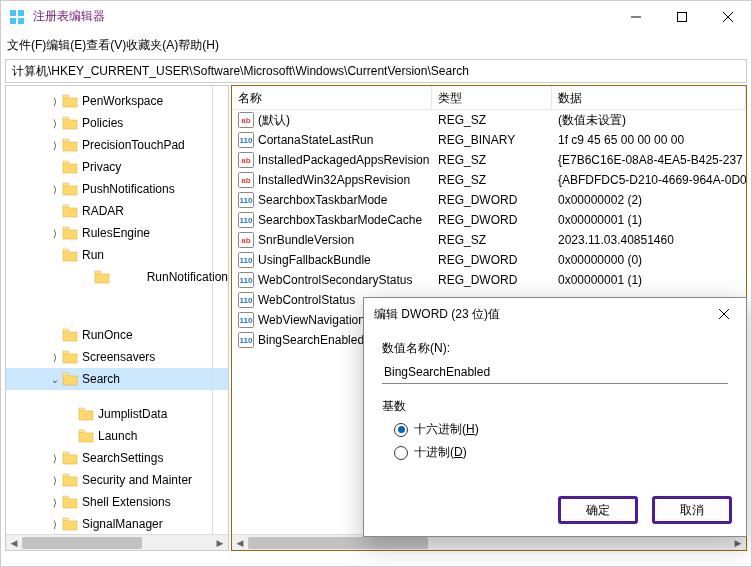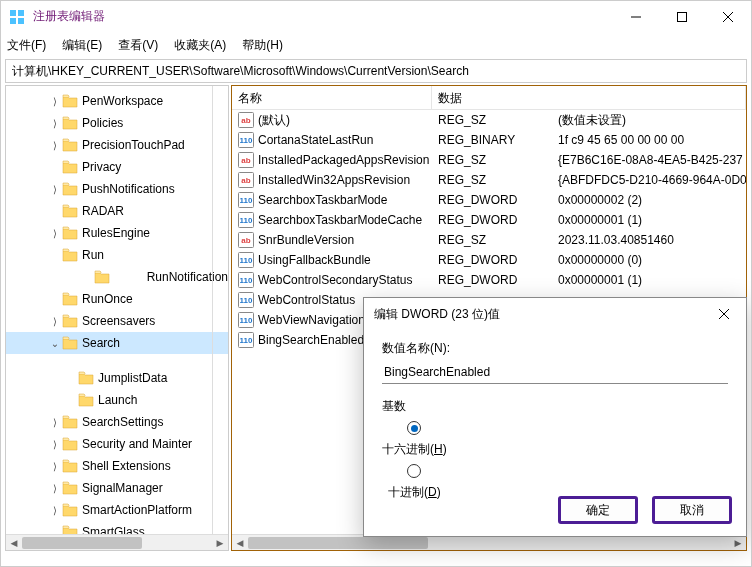--- a/index.html
+++ b/index.html
@@ -3,21 +3,21 @@
 <meta charset="utf-8">
 <style>
 * { box-sizing: border-box; margin: 0; padding: 0; font-family: "Segoe UI", "Microsoft YaHei", sans-serif; }
 body { width: 752px; height: 567px; background: #fff; position: relative; overflow: hidden; border: 1px solid #ccc; }
 .titlebar { height: 32px; display: flex; align-items: center; padding-left: 8px; border-bottom: 1px solid transparent; }
 .app-icon { width: 16px; height: 16px; margin-right: 8px; }
 .title { font-size: 12px; color: #701a75; flex: 1; }
 .win-btns { display: flex; }
 .win-btn { width: 46px; height: 32px; display: flex; align-items: center; justify-content: center; }
 .win-btn svg { width: 10px; height: 10px; stroke: #000; stroke-width: 1; fill: none; }
-.menubar { height: 24px; display: flex; align-items: center; padding-left: 6px; gap: 16px; font-size: 12px; }
+.menubar { height: 24px; display: flex; align-items: center; padding-left: 6px; font-size: 12px; }
 .menu-item { color: #000; }
 .addressbar { height: 24px; border: 1px solid #ccc; margin: 2px 4px; padding: 2px 6px; font-size: 12px; display: flex; align-items: center; }
 .content { display: flex; height: 468px; }
 .tree-panel { width: 224px; border: 1px solid #ccc; margin: 0 2px 2px 4px; overflow: hidden; font-size: 12px; position: relative; }
 .tree { padding-top: 4px; }
 .tree-row { display: flex; align-items: center; height: 22px; white-space: nowrap; }
 .tree-row.selected { background: #cce8ff; }
 .exp { width: 14px; text-align: center; color: #555; font-size: 10px; }
 .folder-icon { width: 16px; height: 14px; margin-right: 4px; flex-shrink: 0; }
 .tree-label { }
@@ -39,21 +39,21 @@
 .hscroll .arrow { width: 16px; text-align: center; font-size: 9px; color:#666; }
 .dialog { position: absolute; left: 362px; top: 296px; width: 384px; height: 240px; background: #fff; border: 1px solid #888; box-shadow: 0 8px 24px rgba(0,0,0,0.25); }
 .dlg-title { height: 32px; display: flex; align-items: center; padding: 0 10px; font-size: 12px; }
 .dlg-close { margin-left: auto; width: 24px; height: 24px; display: flex; align-items: center; justify-content: center; }
 .dlg-body { padding: 10px 18px; font-size: 12px; }
 .fld-label { margin-bottom: 4px; }
 .fld-input { width: 100%; border: none; border-bottom: 1px solid #888; padding: 4px 2px; font-size: 12px; outline: none; margin-bottom: 14px; }
 .fld-input.focus { border-bottom: 2px solid #0067c0; }
 .dlg-row { display: flex; gap: 40px; }
 .radio-group { }
-.radio-item { display: flex; align-items: center; gap: 6px; margin: 6px 0; flex-direction: column; }
+.radio-item { display: flex; align-items: center; gap: 6px; margin: 6px 12px; }
 .radio { width: 14px; height: 14px; border-radius: 50%; border: 1px solid #333; display: inline-flex; align-items: center; justify-content: center; }
 .radio.checked::after { content: ""; width: 7px; height: 7px; background: #0067c0; border-radius: 50%; }
 .dlg-btns { position: absolute; right: 14px; bottom: 12px; display: flex; gap: 14px; }
 .dlg-btn { min-width: 80px; height: 28px; border: 3px solid #4c1d95; background: #fdfdfd; font-size: 12px; display: flex; align-items: center; justify-content: center; border-radius: 3px; }
 fieldset { border: none; }
 .und { text-decoration: underline; }
 .tree-vscroll { position:absolute; right:0; top:0; bottom:16px; width:16px; border-left:1px solid #ddd; }
 </style>
 </head>
 <body>
@@ -167,21 +167,21 @@
           <span class="tree-label">Run</span>
         </div>
         <div class="tree-row" style="padding-left: 42px; justify-content: space-between;">
           <span class="exp"></span>
           <svg class="folder-icon" viewBox="0 0 16 14">
             <path d="M1 3 L6 3 L7 4 L15 4 L15 13 L1 13 Z" fill="#ffd86b" stroke="#d9a634" stroke-width="0.5"></path>
             <path d="M1 3 L1 1 L6 1 L7 2 L7 3" fill="#ffe9a8" stroke="#d9a634" stroke-width="0.5"></path>
           </svg>
           <span class="tree-label">RunNotification</span>
         </div>
-        <div class="tree-row" style="padding-left: 42px;">
+        <div class="tree-row" style="padding-left: 42px; margin-top: 36px;">
           <span class="exp"></span>
           <svg class="folder-icon" viewBox="0 0 16 14">
             <path d="M1 3 L6 3 L7 4 L15 4 L15 13 L1 13 Z" fill="#ffd86b" stroke="#d9a634" stroke-width="0.5"></path>
             <path d="M1 3 L1 1 L6 1 L7 2 L7 3" fill="#ffe9a8" stroke="#d9a634" stroke-width="0.5"></path>
           </svg>
           <span class="tree-label">RunOnce</span>
         </div>
         <div class="tree-row" style="padding-left: 42px;">
           <span class="exp">⟩</span>
           <svg class="folder-icon" viewBox="0 0 16 14">
@@ -275,20 +275,21 @@
       <span class="arrow">◀</span>
         <div class="thumb"></div>
         <span class="arrow" style="margin-left:auto">▶</span>
     </div>
     <div class="tree-vscroll"></div>
   </div>
 
   <div class="list-panel">
     <div class="list-hdr">
       <div class="col-name">名称</div>
+      <div class="col-type">类型</div>
       <div class="col-data">数据</div>
     </div>
     <div class="list-body" id="list">
         <div class="list-row">
           <div class="cell cell-name">
             <svg class="val-icon" viewBox="0 0 16 16">
               <rect x="0.5" y="0.5" width="15" height="15" rx="1" fill="#fff" stroke="#888"></rect>
               <text x="8" y="11" font-size="8" text-anchor="middle" fill="#d44" font-weight="bold">ab</text>
             </svg>
             <span>(默认)</span>

